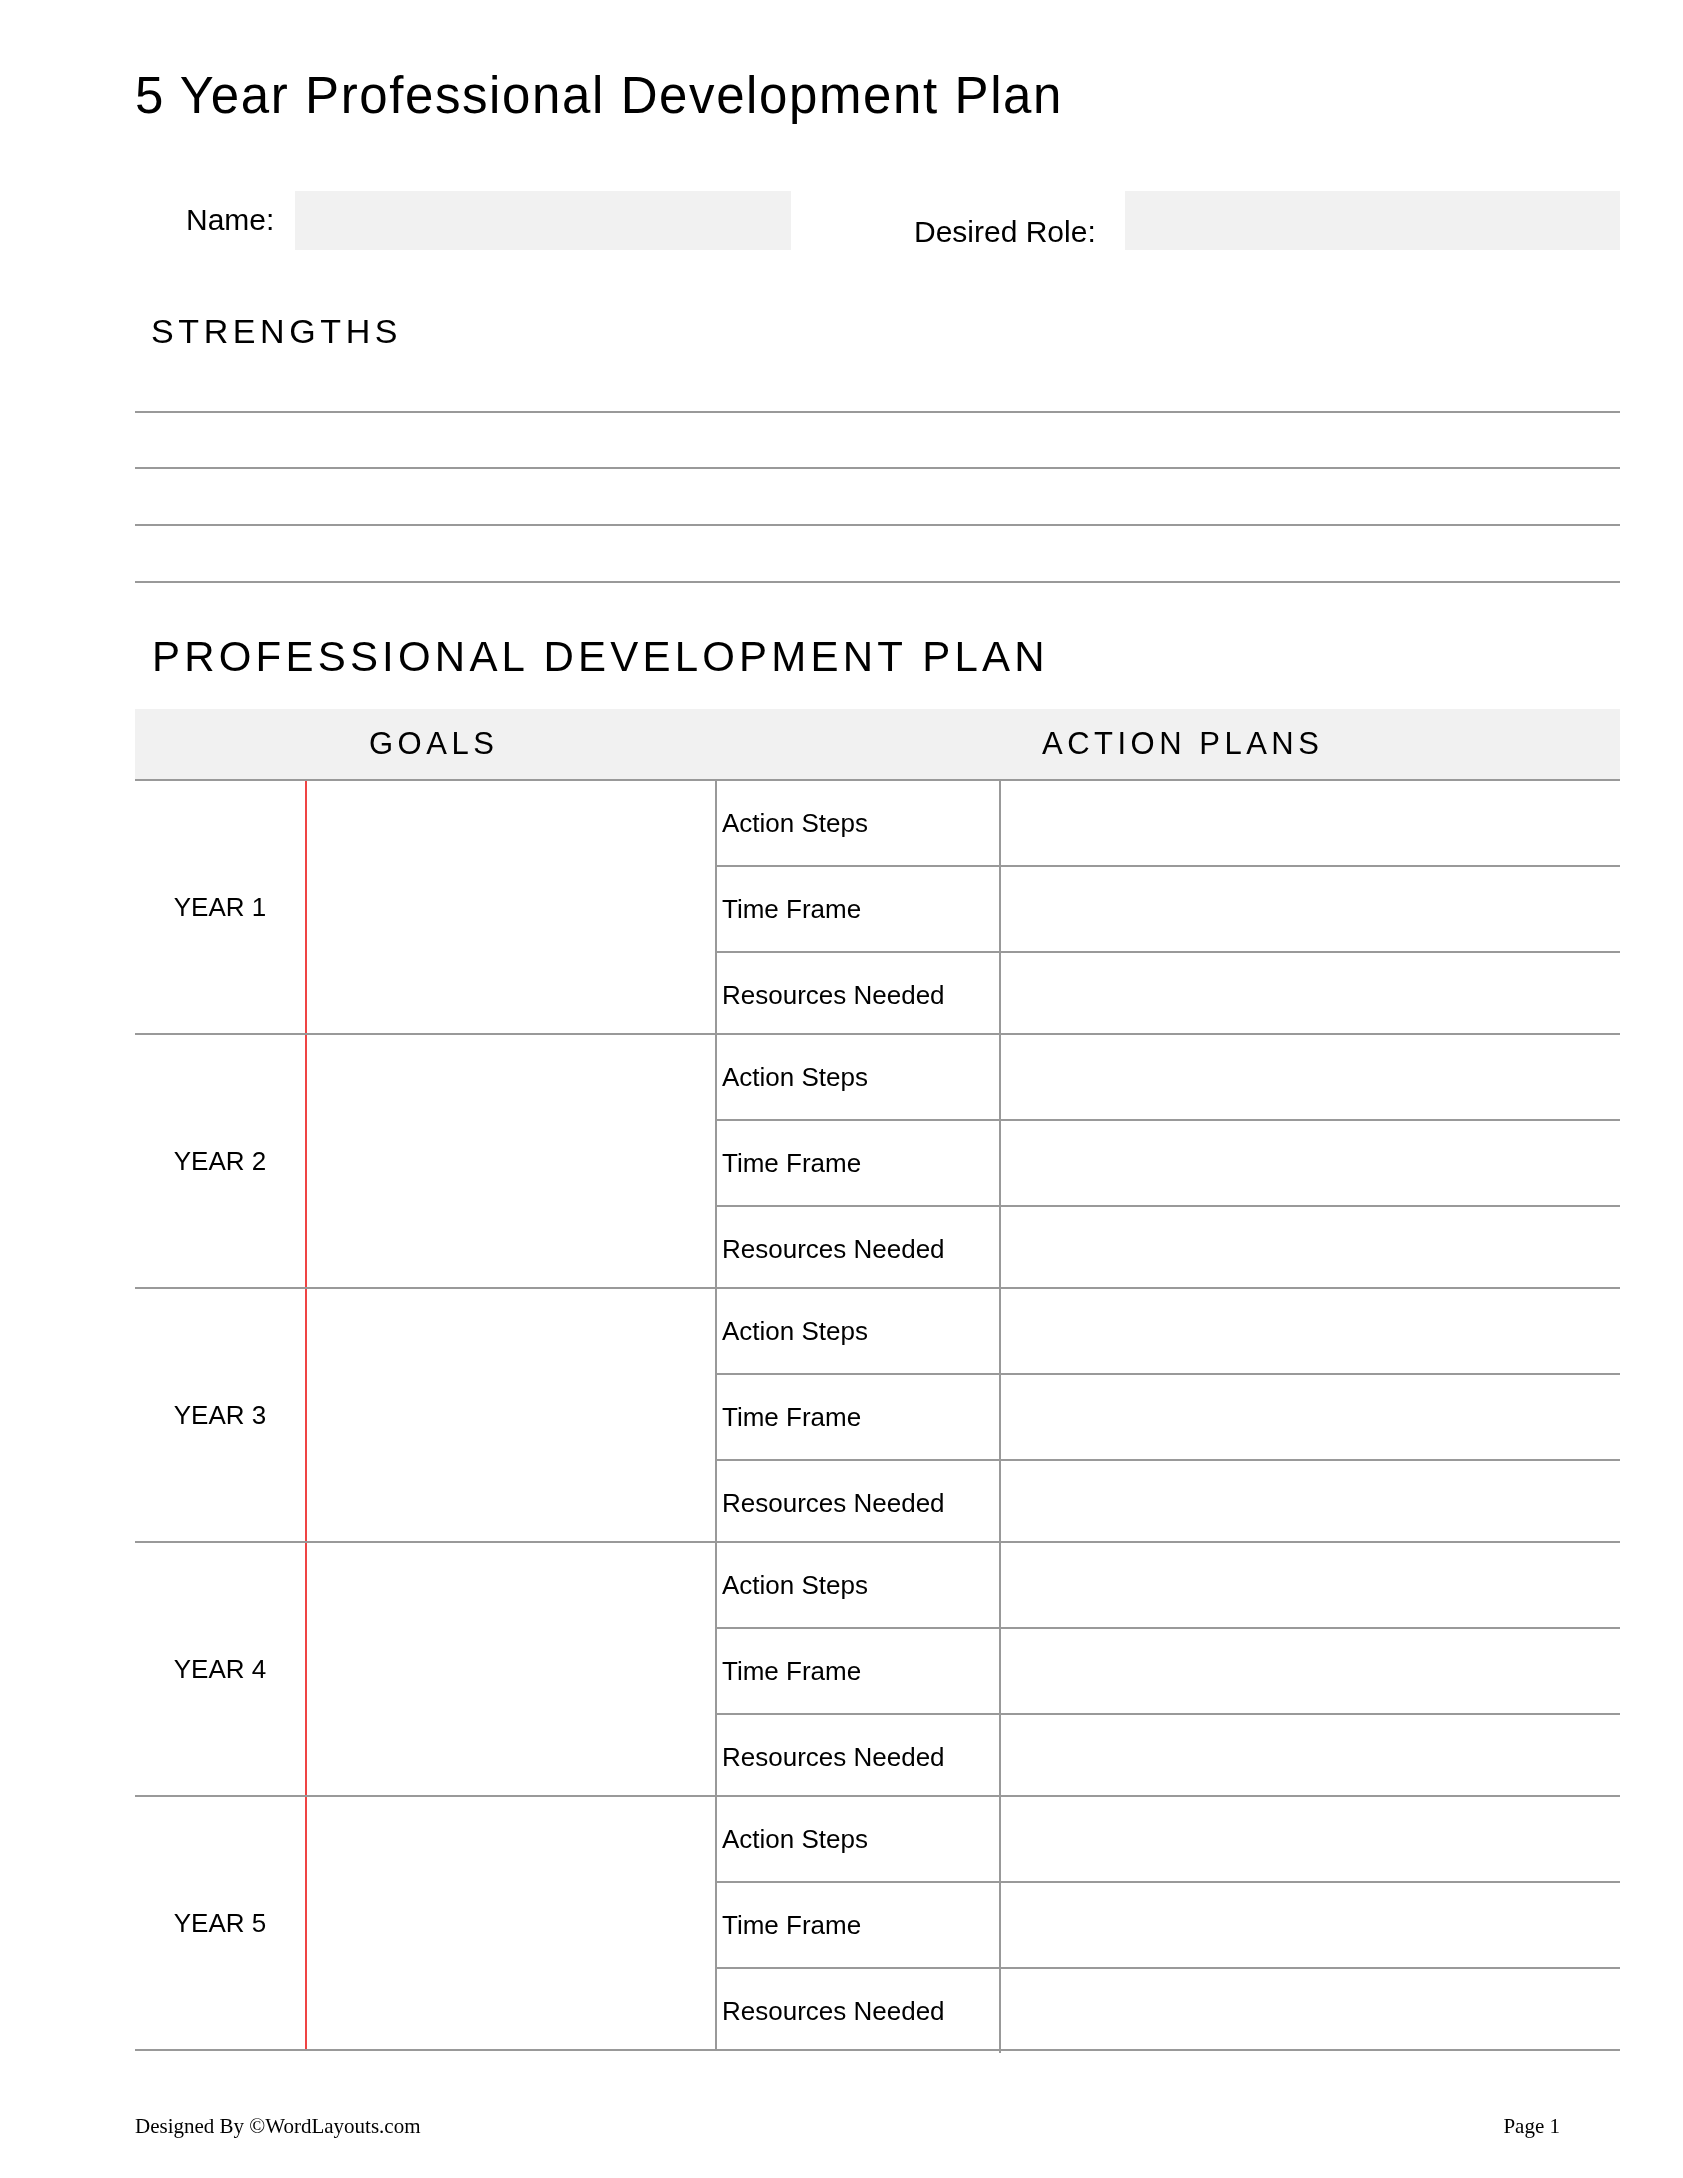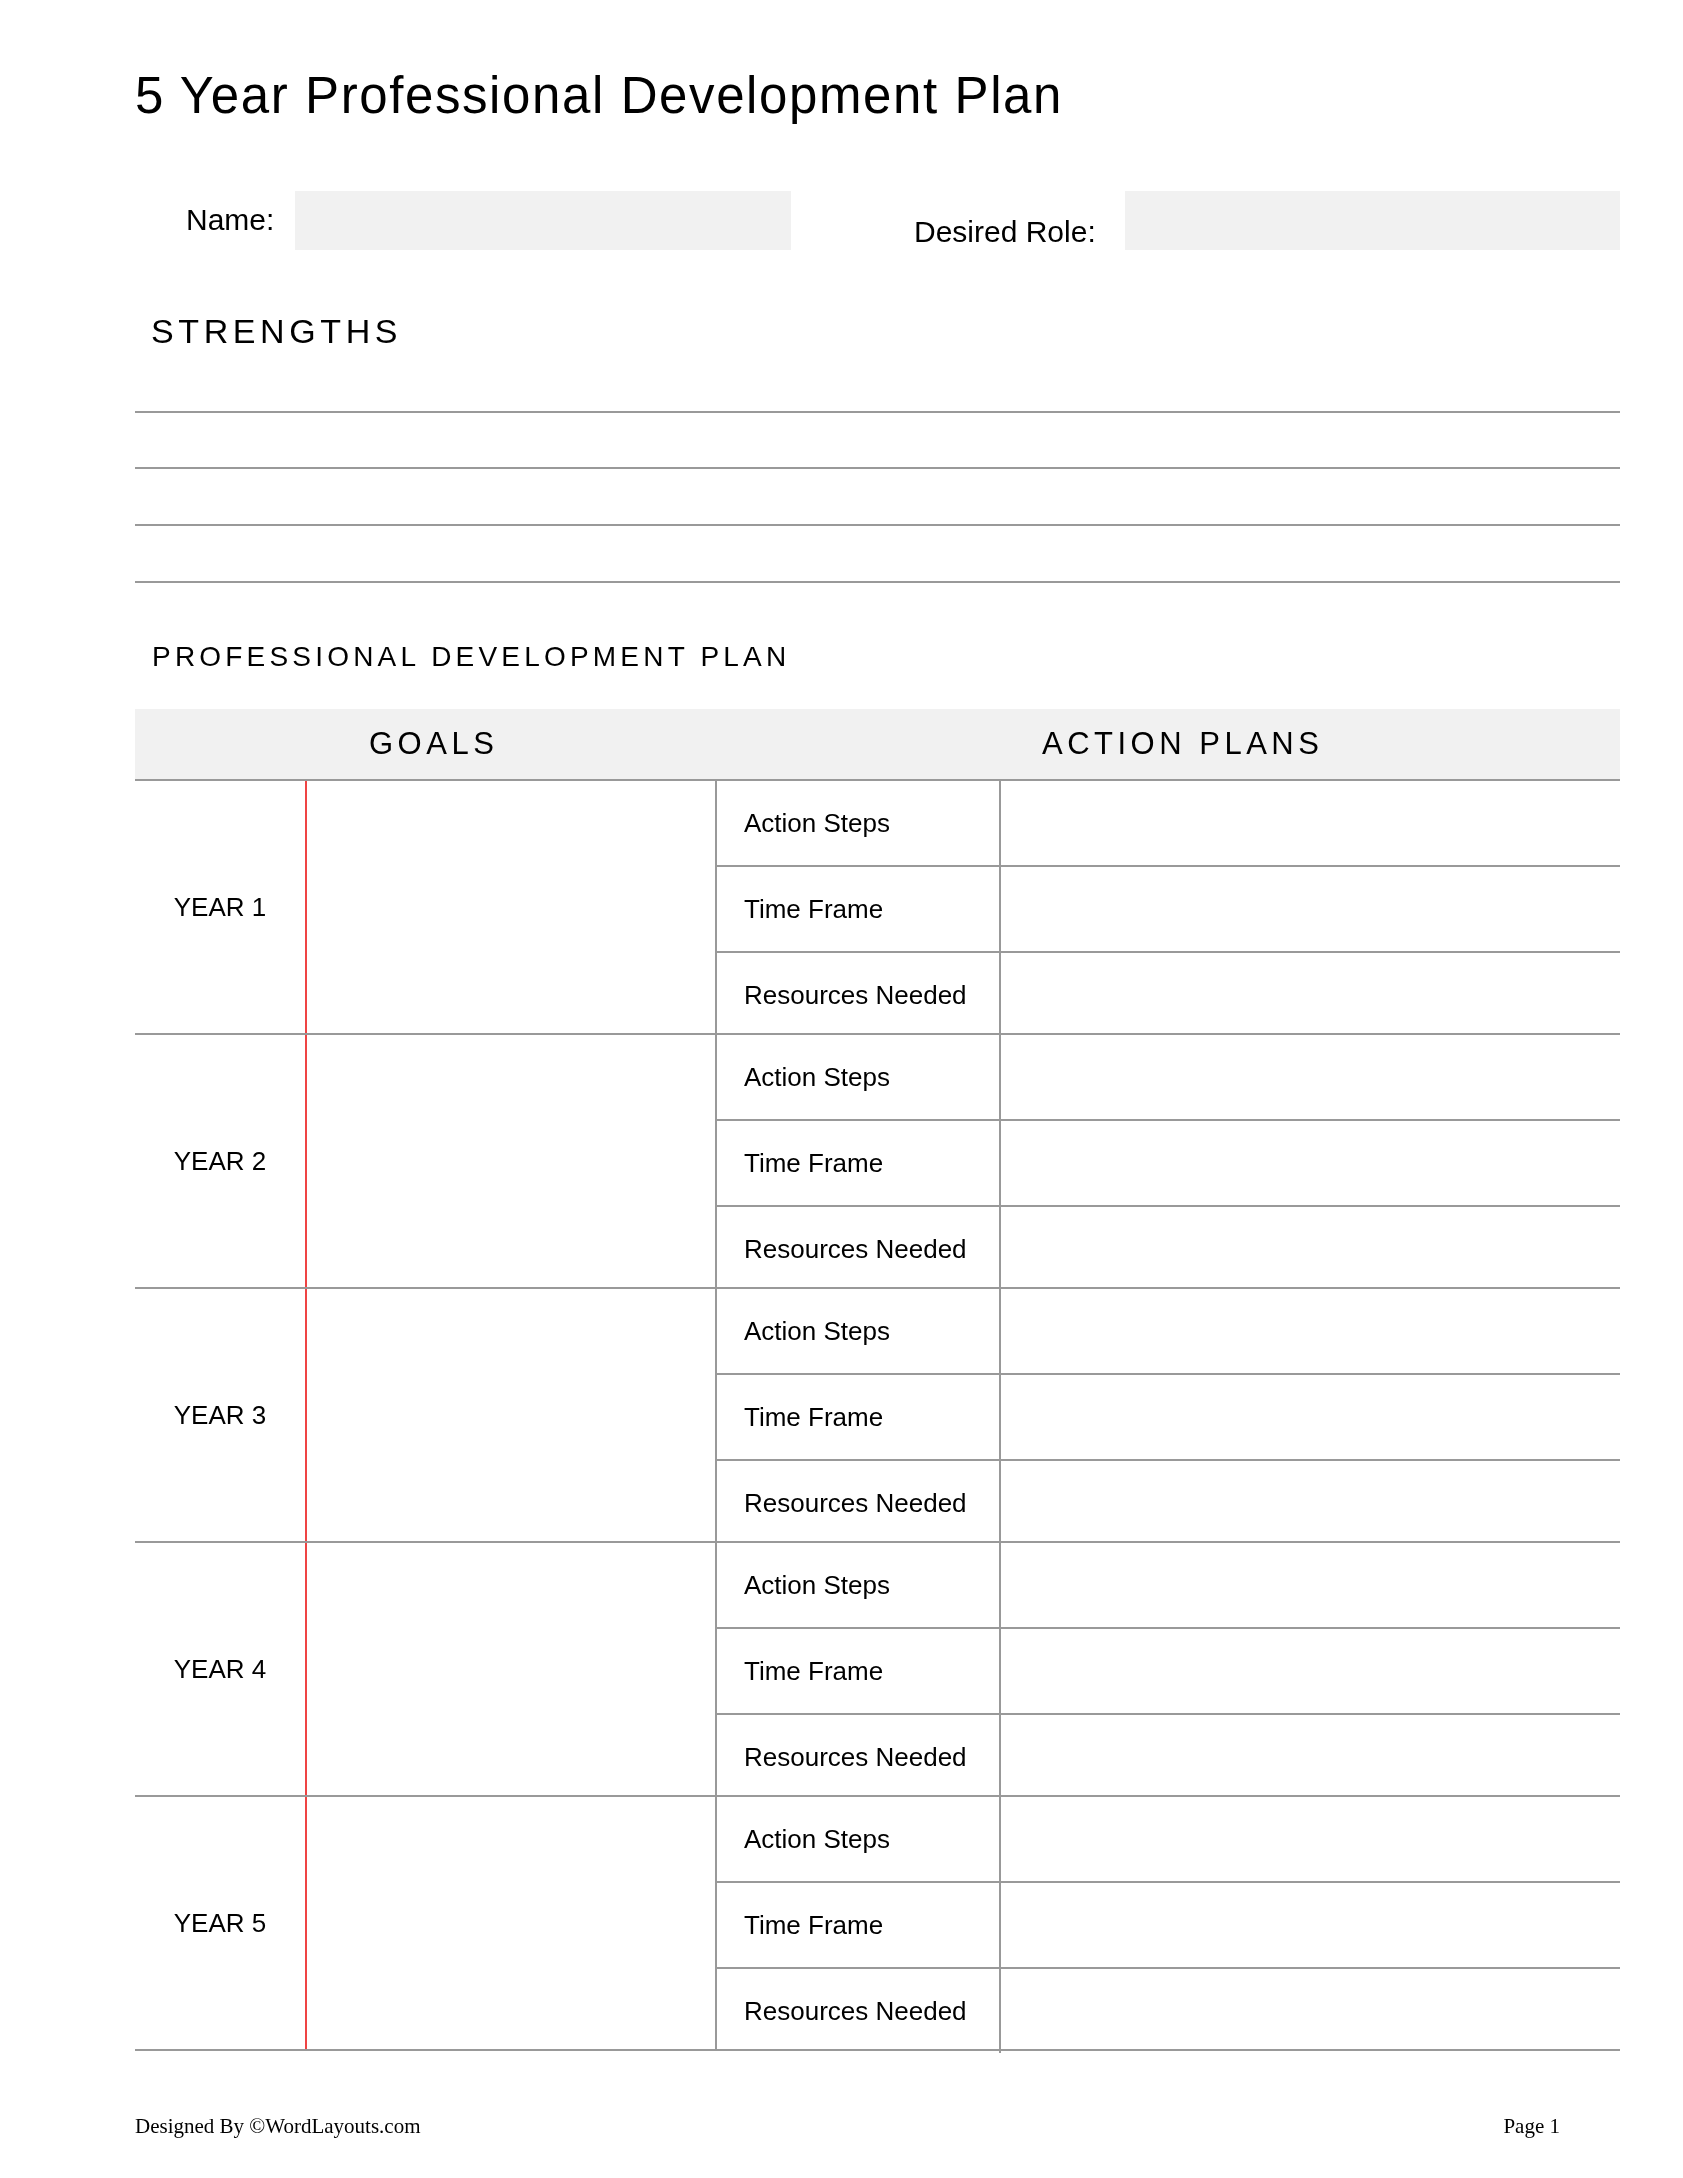--- a/index.html
+++ b/index.html
@@ -3,37 +3,37 @@
 <meta charset="utf-8">
 <style>
   html, body { margin: 0; padding: 0; background: #ffffff; }
   body { width: 1683px; height: 2178px; position: relative; overflow: hidden; font-family: "Liberation Sans", "DejaVu Sans", sans-serif; color: #000; }
   .abs { position: absolute; margin-left: 36px; }
   .title { left: 99px; top: 65px; font-size: 51px; letter-spacing: 1.6px; line-height: 61px; white-space: nowrap; }
   .label { font-size: 30px; line-height: 36px; white-space: nowrap; }
   .field { background: #f1f1f1; border: none; outline: none; padding: 0 12px; box-sizing: border-box; font-family: "Liberation Sans", sans-serif; font-size: 26px; }
   .section-heading { white-space: nowrap; line-height: 40px; }
   .strengths { left: 115px; top: 311px; font-size: 34px; letter-spacing: 4.6px; }
-  .pdp { left: 116px; top: 637px; font-size: 28px; letter-spacing: 4.2px; }
+  .pdp { left: 116px; top: 637px; font-size: 42px; letter-spacing: 4.2px; }
   .rule { left: 99px; width: 1485px; height: 2px; background: #999; }
   .write-line { left: 99px; width: 1485px; height: 44px; border: none; outline: none; background: transparent; font-family: "Liberation Sans", sans-serif; font-size: 24px; padding: 0 10px; box-sizing: border-box; }
 
   .table { left: 99px; top: 709px; width: 1485px; }
   .thead { position: relative; height: 70px; background: #f1f1f1; border-bottom: 2px solid #999; }
   .th { position: absolute; top: 0; height: 70px; line-height: 70px; font-size: 31px; letter-spacing: 4.5px; white-space: nowrap; }
   .th-goals { left: 234px; }
   .th-actions { left: 907px; }
   .year-block { position: relative; height: 252px; border-bottom: 2px solid #999; }
   .year-label { position: absolute; left: 0; top: 0; width: 172px; height: 100%; display: flex; align-items: center; justify-content: center; font-size: 26px; border-right: 2px solid #ef4444; box-sizing: border-box; }
   .goal-cell { position: absolute; left: 172px; top: 0; width: 410px; height: 100%; border-right: 2px solid #999; box-sizing: border-box; }
   .goal-cell textarea { width: 100%; height: 100%; border: none; outline: none; resize: none; background: transparent; font-family: "Liberation Sans", sans-serif; font-size: 22px; padding: 10px; box-sizing: border-box; }
   .subrows { position: absolute; left: 582px; top: 0; width: 903px; height: 100%; }
   .subrow { position: relative; height: 84px; border-bottom: 2px solid #999; }
   .subrow:last-child { border-bottom: none; }
-  .sub-label { position: absolute; left: 0; top: 0; width: 284px; height: 100%; border-right: 2px solid #999; box-sizing: border-box; display: flex; align-items: center; padding-left: 27px; font-size: 26px; white-space: nowrap; }
+  .sub-label { position: absolute; left: 0; top: 0; width: 284px; height: 100%; border-right: 2px solid #999; box-sizing: border-box; display: flex; align-items: center; padding-left: 5px; font-size: 26px; white-space: nowrap; }
   .sub-input { position: absolute; left: 284px; top: 0; width: 619px; height: 100%; border: none; outline: none; background: transparent; font-family: "Liberation Sans", sans-serif; font-size: 22px; padding: 0 12px; box-sizing: border-box; }
 
   .footer { top: 2113px; font-size: 21px; line-height: 26px; white-space: nowrap; font-family: Liberation Serif, serif; }
   .footer-left { left: 99px; }
   .footer-right { right: 123px; }
 </style>
 </head>
 <body>
 
 <div class="abs title">5 Year Professional Development Plan</div>

